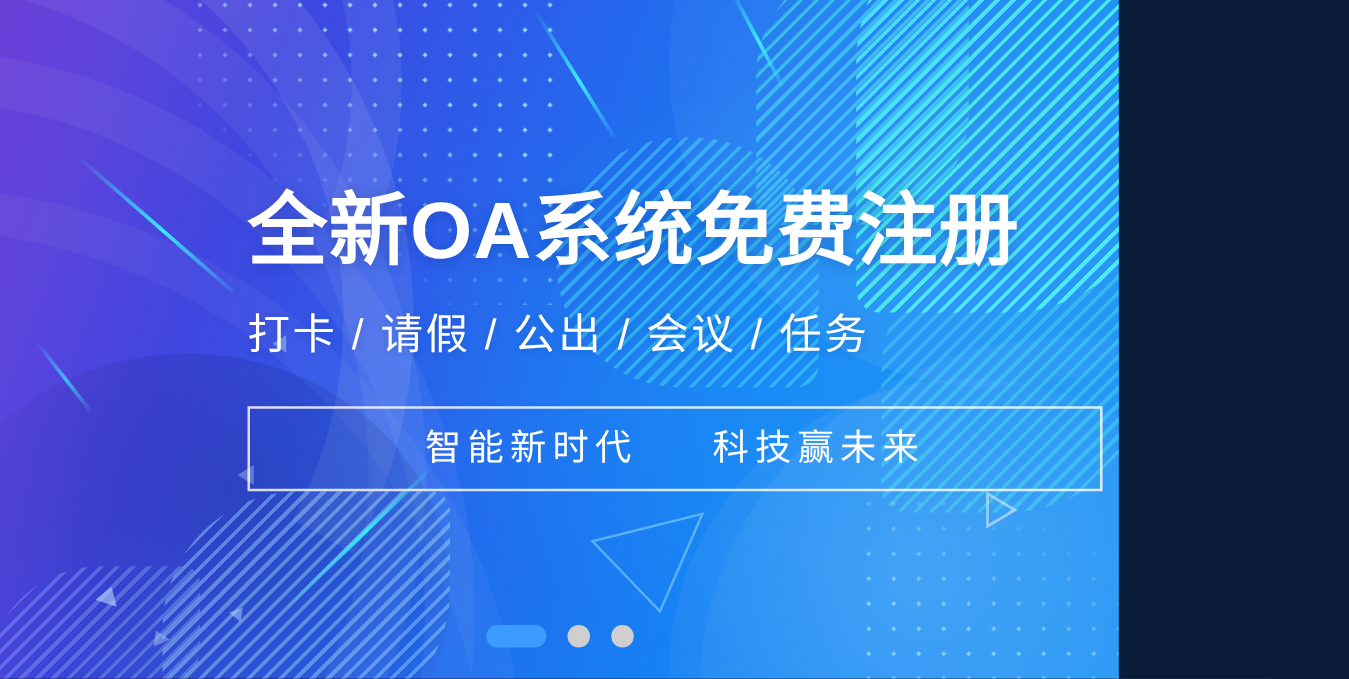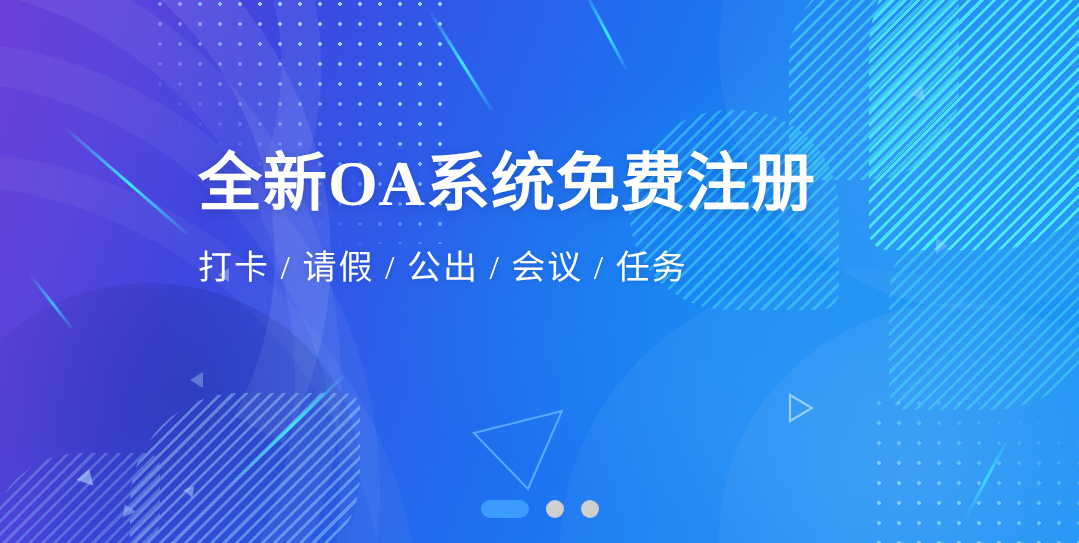--- a/index.html
+++ b/index.html
@@ -1,24 +1,24 @@
 <!DOCTYPE html>
 <html lang="zh-CN"><head>
 <meta charset="utf-8">
 <title>OA Banner</title>
 <style>
   html,body{margin:0;padding:0;background:#0b1b3a;}
   *{box-sizing:border-box;}
 
   .banner{
     position:relative;
-    width:1079px;
+    width:895px;
     height:543px;
     overflow:hidden;
-    font-family:Liberation Serif, serif;
+    font-family:Liberation Sans, sans-serif;
     background:
       radial-gradient(120% 90% at 100% 55%, #1e93f5 0%, rgba(30,147,245,0) 55%),
       linear-gradient(110deg,
         #6b3fd8 0%,
         #5b44dc 10%,
         #3f46df 22%,
         #2f5ae8 36%,
         #1f6fef 52%,
         #1681f3 66%,
         #1b8cf4 80%,
@@ -211,20 +211,27 @@
       </svg>
     </div>
   </div>
 
   <div class="content">
 
     <div class="headline">全新OA系统免费注册</div>
 
     <div class="subline">打卡 / 请假 / 公出 / 会议 / 任务</div>
 
+    <div class="tagline-box">
+      <div class="tagline">
+        <span>智能新时代</span>
+        <span class="gap"></span>
+        <span>科技赢未来</span>
+      </div>
+    </div>
 
     <div class="carousel">
       <span class="dot active" style="background: rgb(59, 155, 255);"></span>
       <span class="dot" style="background: rgb(207, 207, 207);"></span>
       <span class="dot" style="background: rgb(207, 207, 207);"></span>
     </div>
   </div>
 </div>
 
 </body></html>

